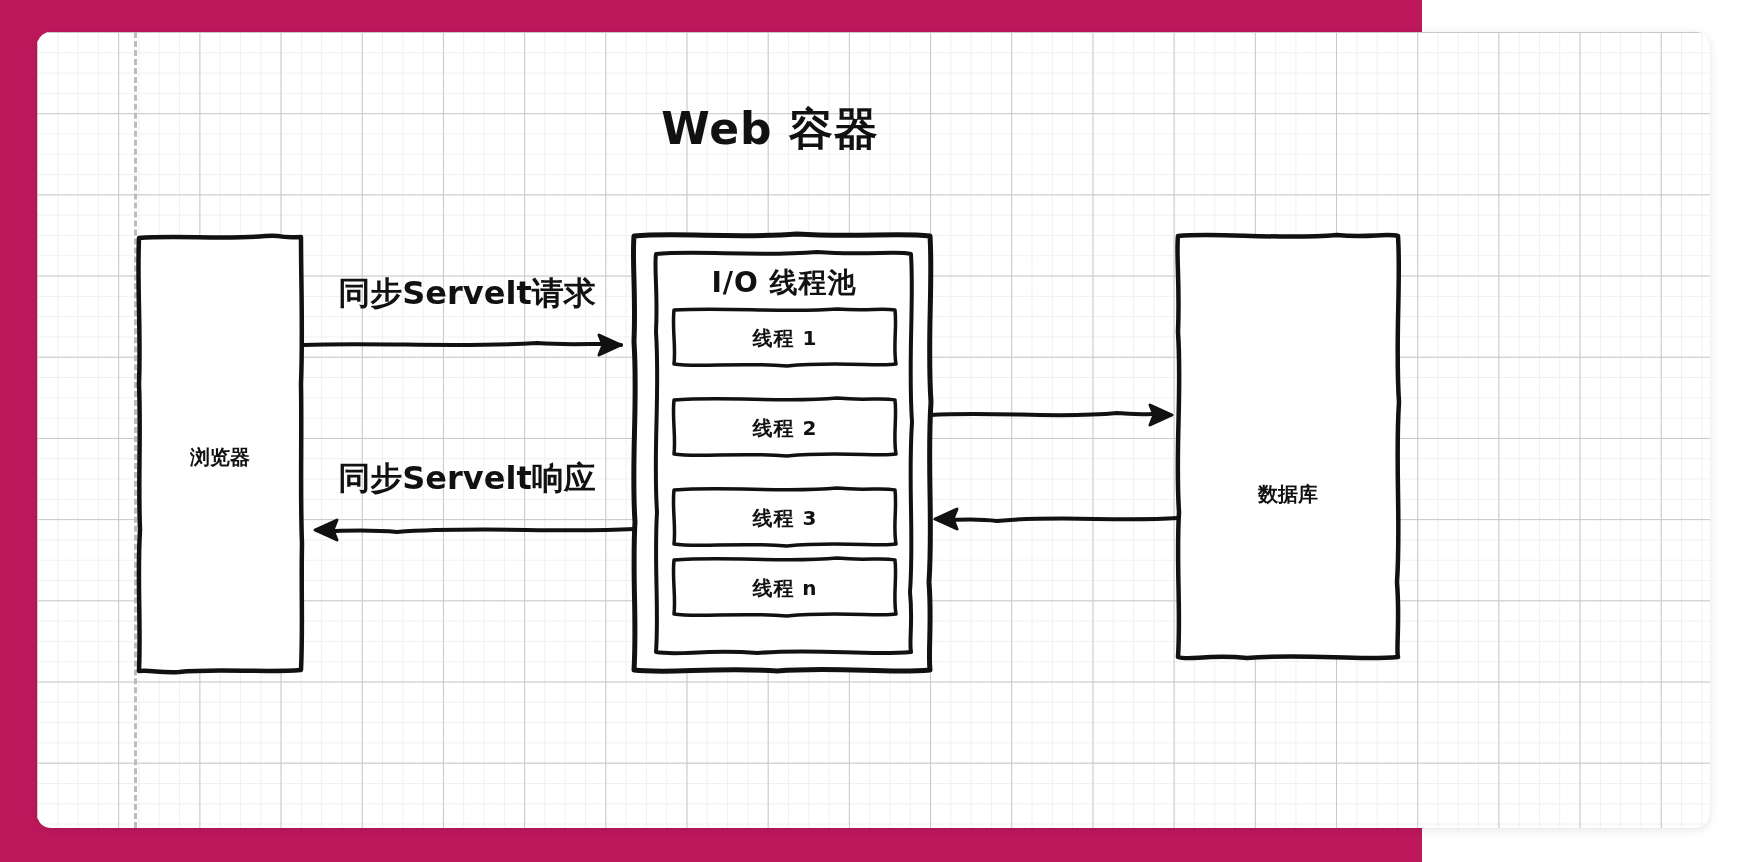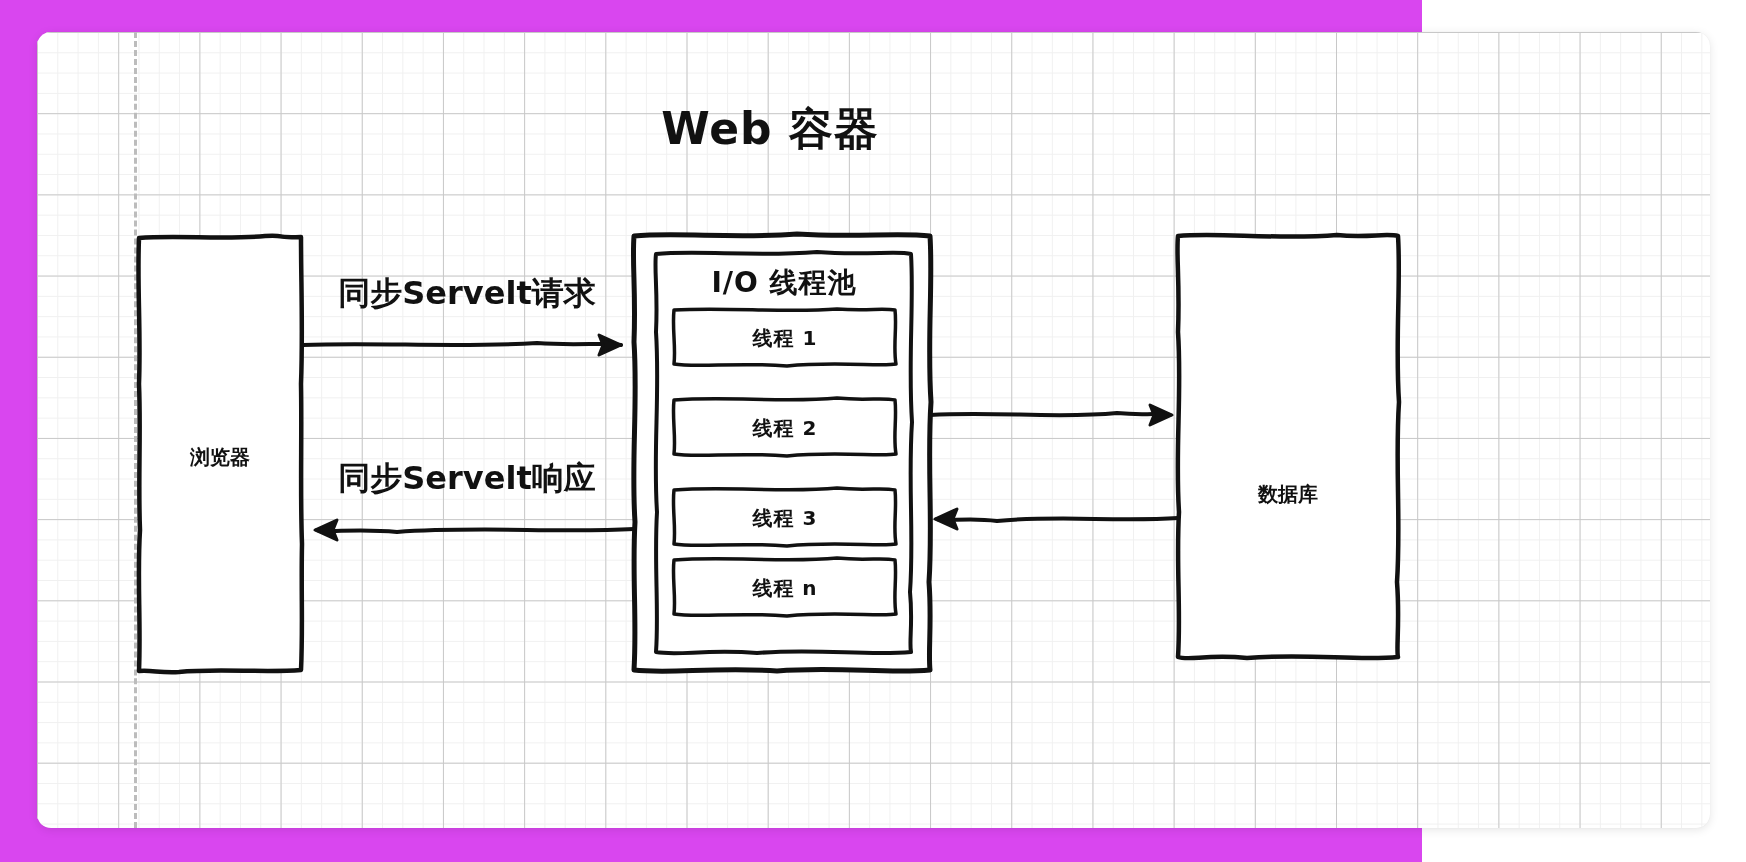--- a/index.html
+++ b/index.html
@@ -9,21 +9,21 @@
     width: 1746px;
     height: 862px;
     overflow: hidden;
     font-family: "DejaVu Sans", "Liberation Sans", sans-serif;
   }
 
   #stage {
     position: relative;
     width: 1422px;
     height: 862px;
-    background: #d946ef;
+    background: #be185d;
   }
 
   
   #canvas {
     position: absolute;
     left: 37px;
     top: 32px;
     width: 1673px;
     height: 796px;
     background-color: #ffffff;

